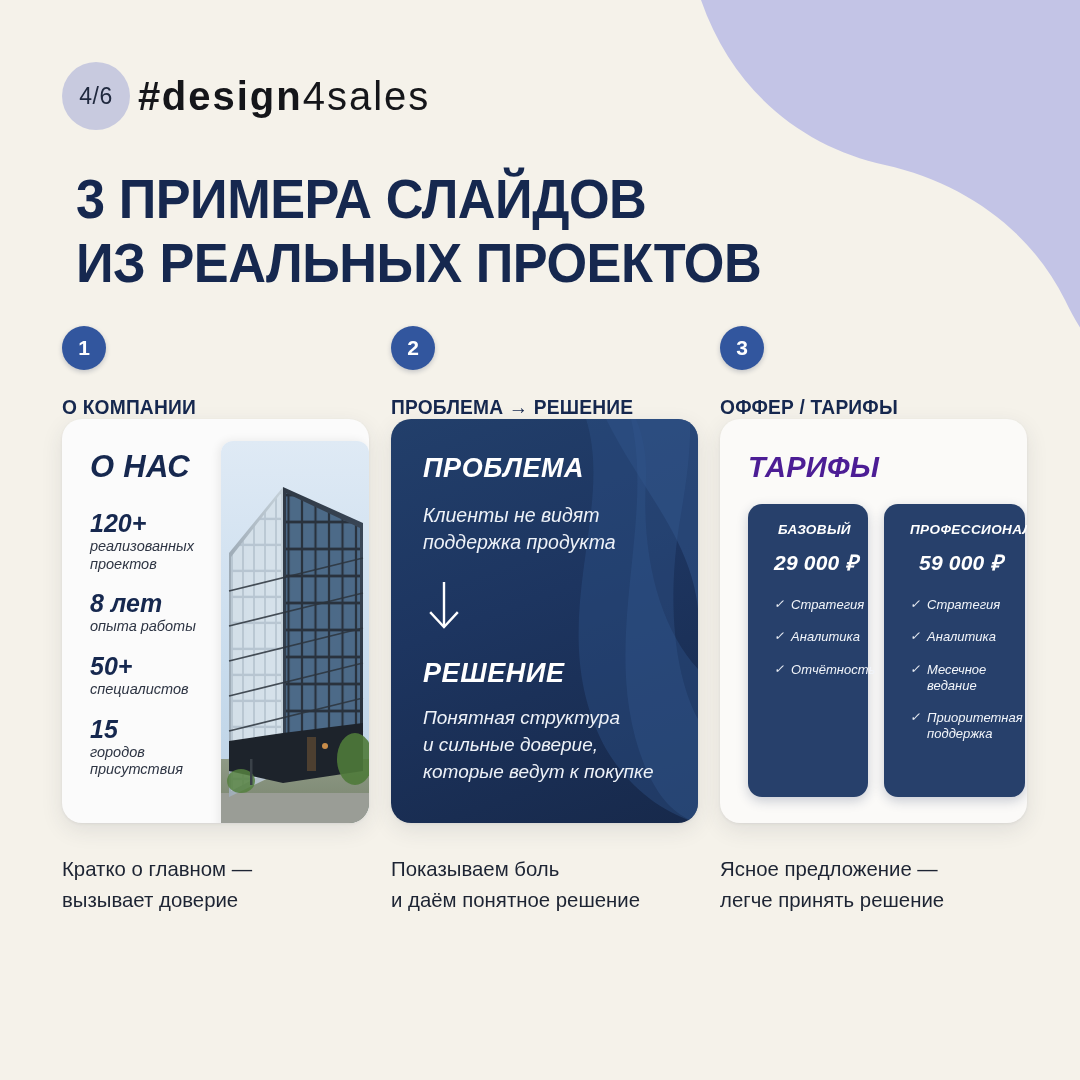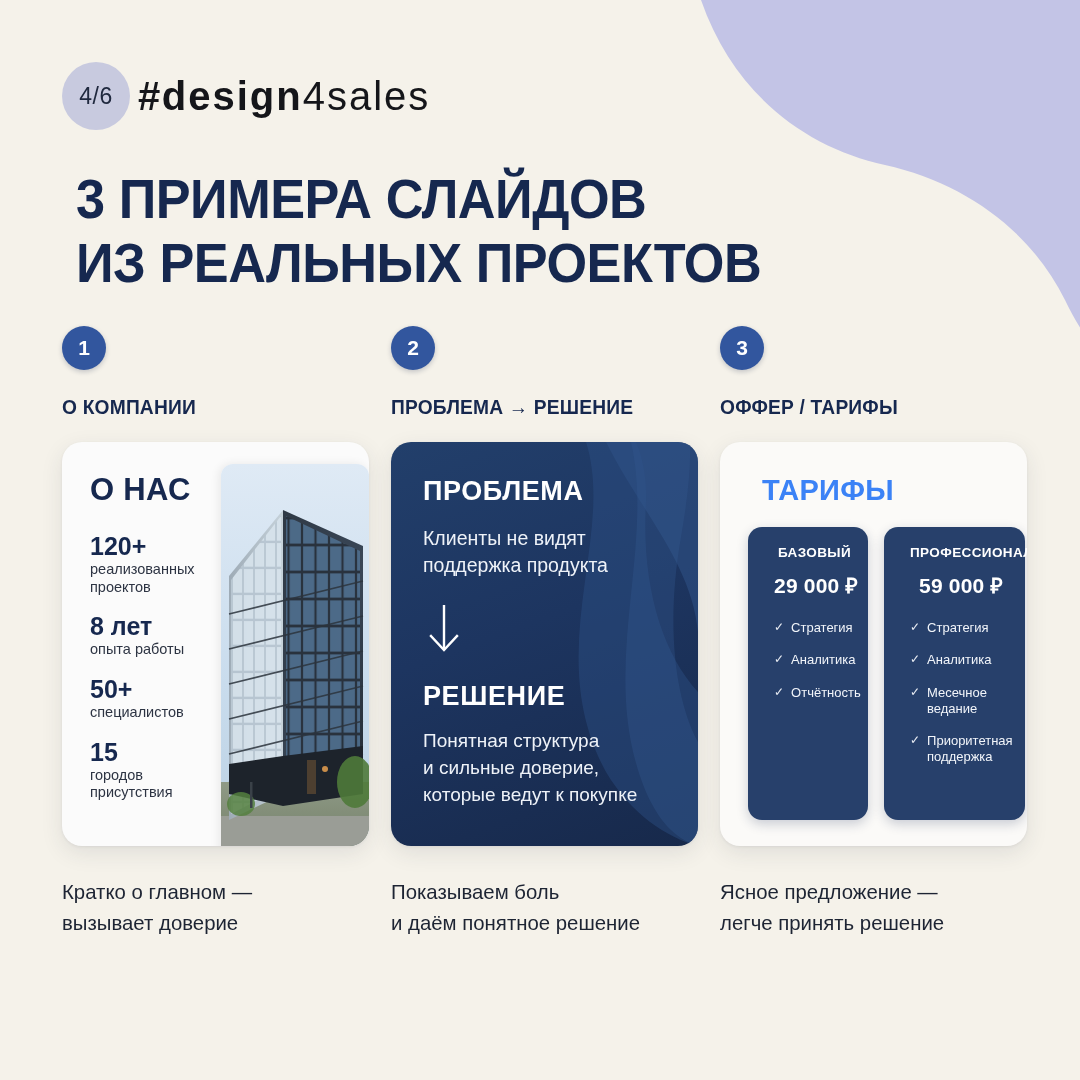--- a/index.html
+++ b/index.html
@@ -52,22 +52,23 @@
     box-shadow:0 2px 5px rgba(20,30,70,.22);
   }
   .step-label{
     margin-top:26px;font-size:20px;font-weight:700;color:#16284f;
     letter-spacing:.2px;white-space:nowrap;
     transform:scaleX(.96);transform-origin:left center;
   }
 
   
   .card{
-    margin-top:23px;height:404px;border-radius:20px;position:relative;overflow:hidden;
+    height:404px;border-radius:20px;position:relative;overflow:hidden;
     box-shadow:0 7px 22px rgba(40,45,70,.10), 0 1px 3px rgba(40,45,70,.07);
+    font-style:italic;
   }
   
   .card-about{background:#fbfbfb;}
   .about-inner{position:absolute;left:28px;top:30px;right:0;bottom:0;}
   .about-title{font-size:31px;font-weight:700;color:#16284f;letter-spacing:.3px;}
   .stats{margin-top:24px;}
   .stat{margin-bottom:16px;}
   .stat-num{font-size:25px;font-weight:700;color:#16284f;line-height:1.12;}
   .stat-lab{font-size:14.5px;color:#2d3443;line-height:1.22;margin-top:1px;}
   .bld{
@@ -80,21 +81,21 @@
   .swoosh{position:absolute;inset:0;pointer-events:none;}
   .pr-inner{position:absolute;left:32px;top:34px;right:26px;color:#fff;}
   .pr-h{font-size:27px;font-weight:700;letter-spacing:.6px;}
   .pr-t{font-size:19.5px;line-height:1.38;margin-top:18px;font-weight:400;color:#eef2f8;}
   .pr-arrow{margin:24px 0 20px 4px;}
   .pr-h2{font-size:27px;font-weight:700;letter-spacing:.6px;}
   .pr-t2{font-size:19px;line-height:1.42;margin-top:16px;color:#eef2f8;}
 
   
   .card-price{background:#fbfaf8;}
-  .pz-title{position:absolute;left:42px;top:32px;font-size:29px;font-weight:700;color:#3b82f6;letter-spacing:.3px;}
+  .pz-title{position:absolute;left:28px;top:32px;font-size:29px;font-weight:700;color:#4c1d95;letter-spacing:.3px;}
   .tiers{position:absolute;left:28px;top:85px;right:20px;display:flex;gap:16px;}
   .tier{
     width:120px;border-radius:14px;background:#27406b;color:#fff;
     padding:18px 13px 18px 26px;box-sizing:border-box;min-height:293px;
     box-shadow:0 4px 12px rgba(25,40,80,.22);
   }
   .tier.wide{width:141px;}
   .tier-name{font-size:13.5px;font-weight:700;letter-spacing:.4px;text-align:center;}
   .tier-price{font-size:21px;font-weight:700;text-align:center;margin-top:11px;letter-spacing:.2px;white-space:nowrap;}
   .feat-list{margin-top:21px;}

